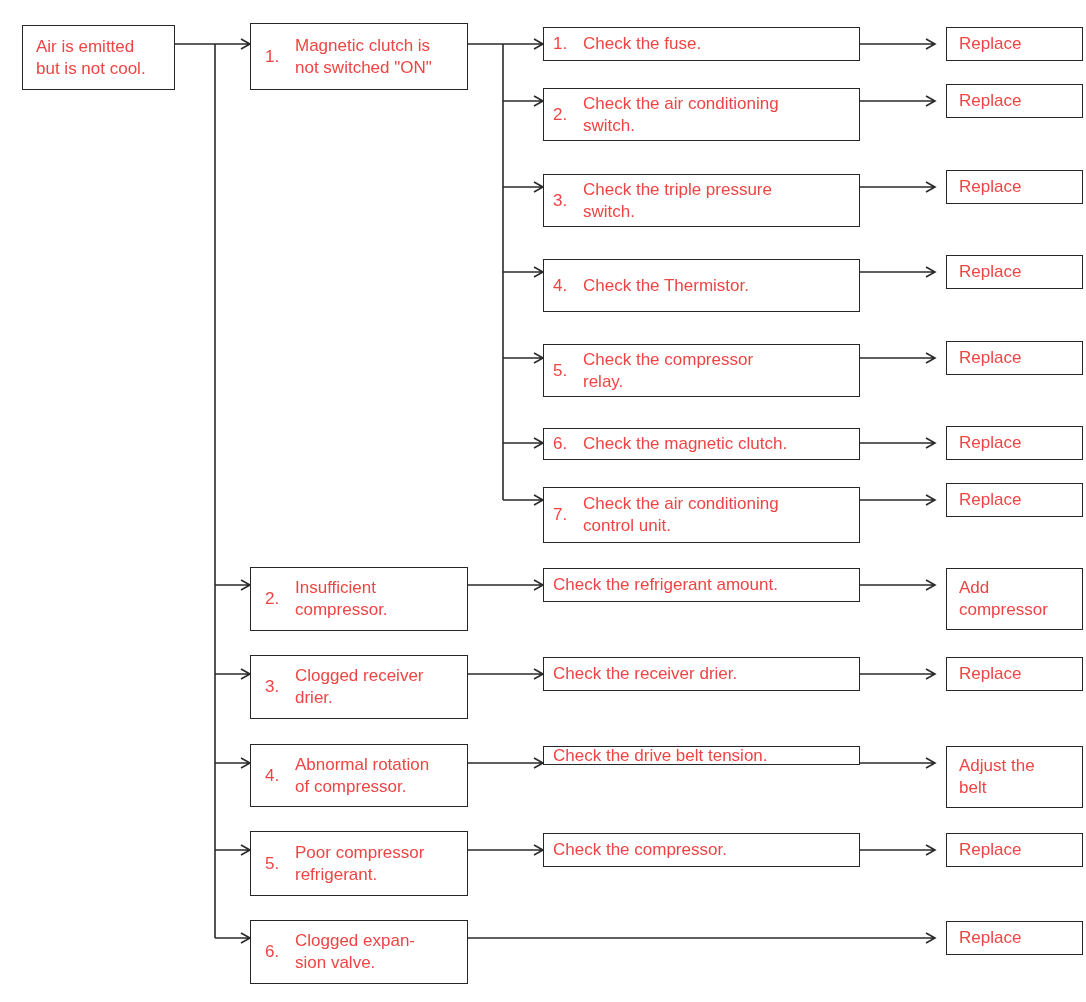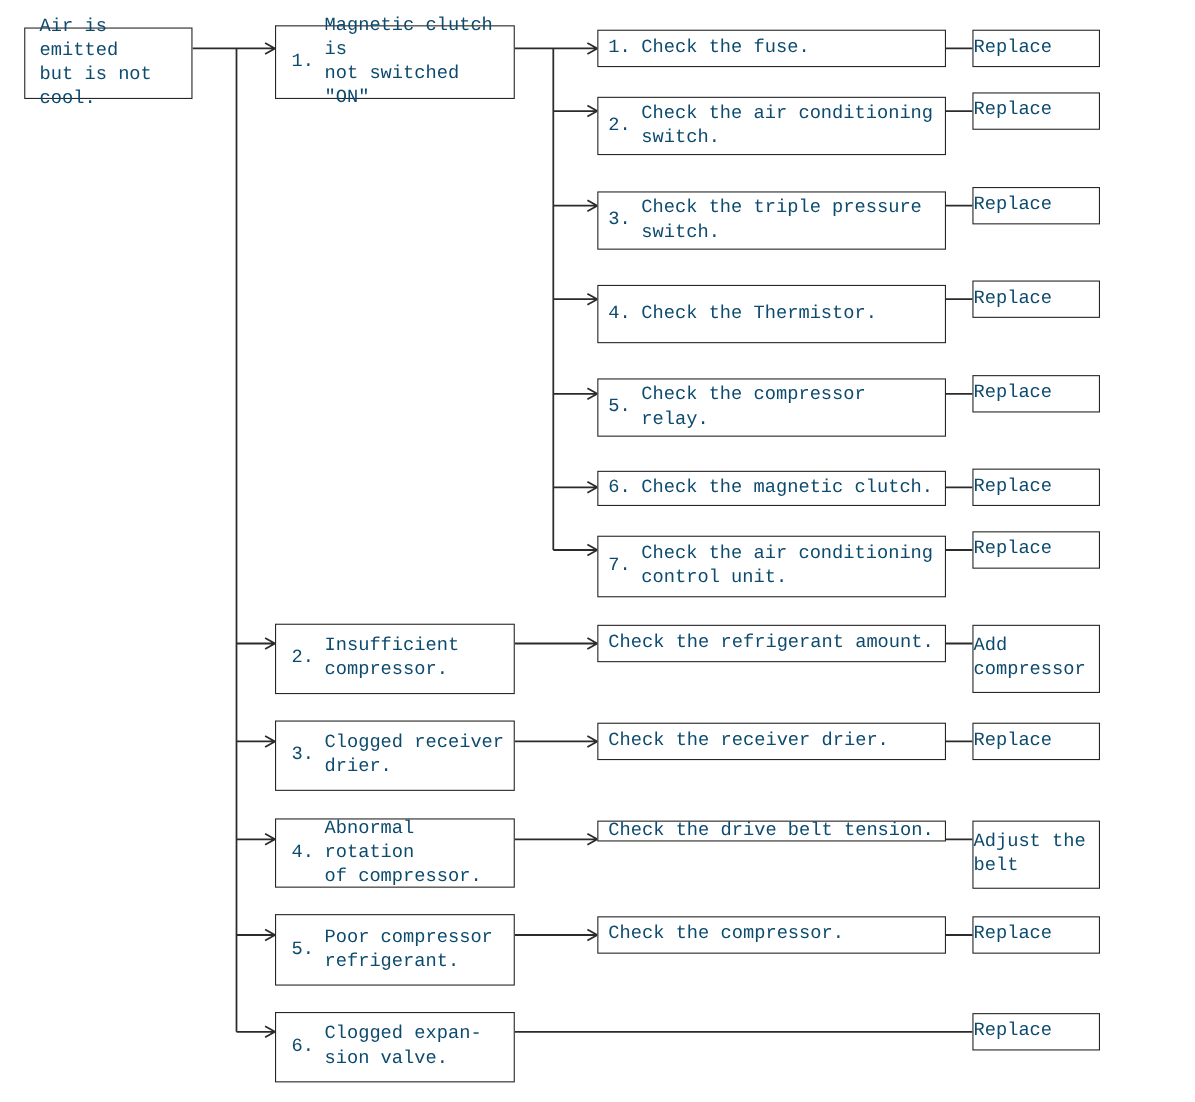--- a/index.html
+++ b/index.html
@@ -1,41 +1,41 @@
 <!DOCTYPE html>
 <html><head>
 <meta charset="utf-8">
 <title>Flowchart</title>
 <style>
   html,body{margin:0;padding:0;background:#ffffff;}
   .canvas{
     position:relative;
     width:1086px;height:1002px;
     background:#ffffff;
-    font-family:Liberation Mono, monospace;
-    color:#0c4a6e;
+    font-family:Liberation Sans, sans-serif;
+    color:#ef4444;
     overflow:hidden;
   }
   .connectors{position:absolute;left:0;top:0;}
   .box{
     position:absolute;
     box-sizing:border-box;
     background:#ffffff;
     border:1.5px solid #262626;
     display:flex;
     align-items:center;
     font-size:17px;
     line-height:22px;
   }
   .box .num{flex:0 0 30px;}
   .box .txt{white-space:pre-line;}
   .problem{padding-left:13px;padding-right:4px;}
   .cause{left:250px;width:218px;padding-left:14px;padding-right:4px;}
   .check{left:543px;width:317px;padding-left:9px;padding-right:4px;}
-  .action{left:884px;width:116px;padding-left:0;padding-right:2px;}
+  .action{left:946px;width:137px;padding-left:12px;padding-right:2px;}
 </style>
 </head>
 <body>
 
 <div class="canvas">
 
   <svg class="connectors" width="1086" height="1002" viewBox="0 0 1086 1002">
     <path fill="none" stroke="#2b2b2b" stroke-width="1.6" d="
       M175,44 H250
       M215,44 V938

